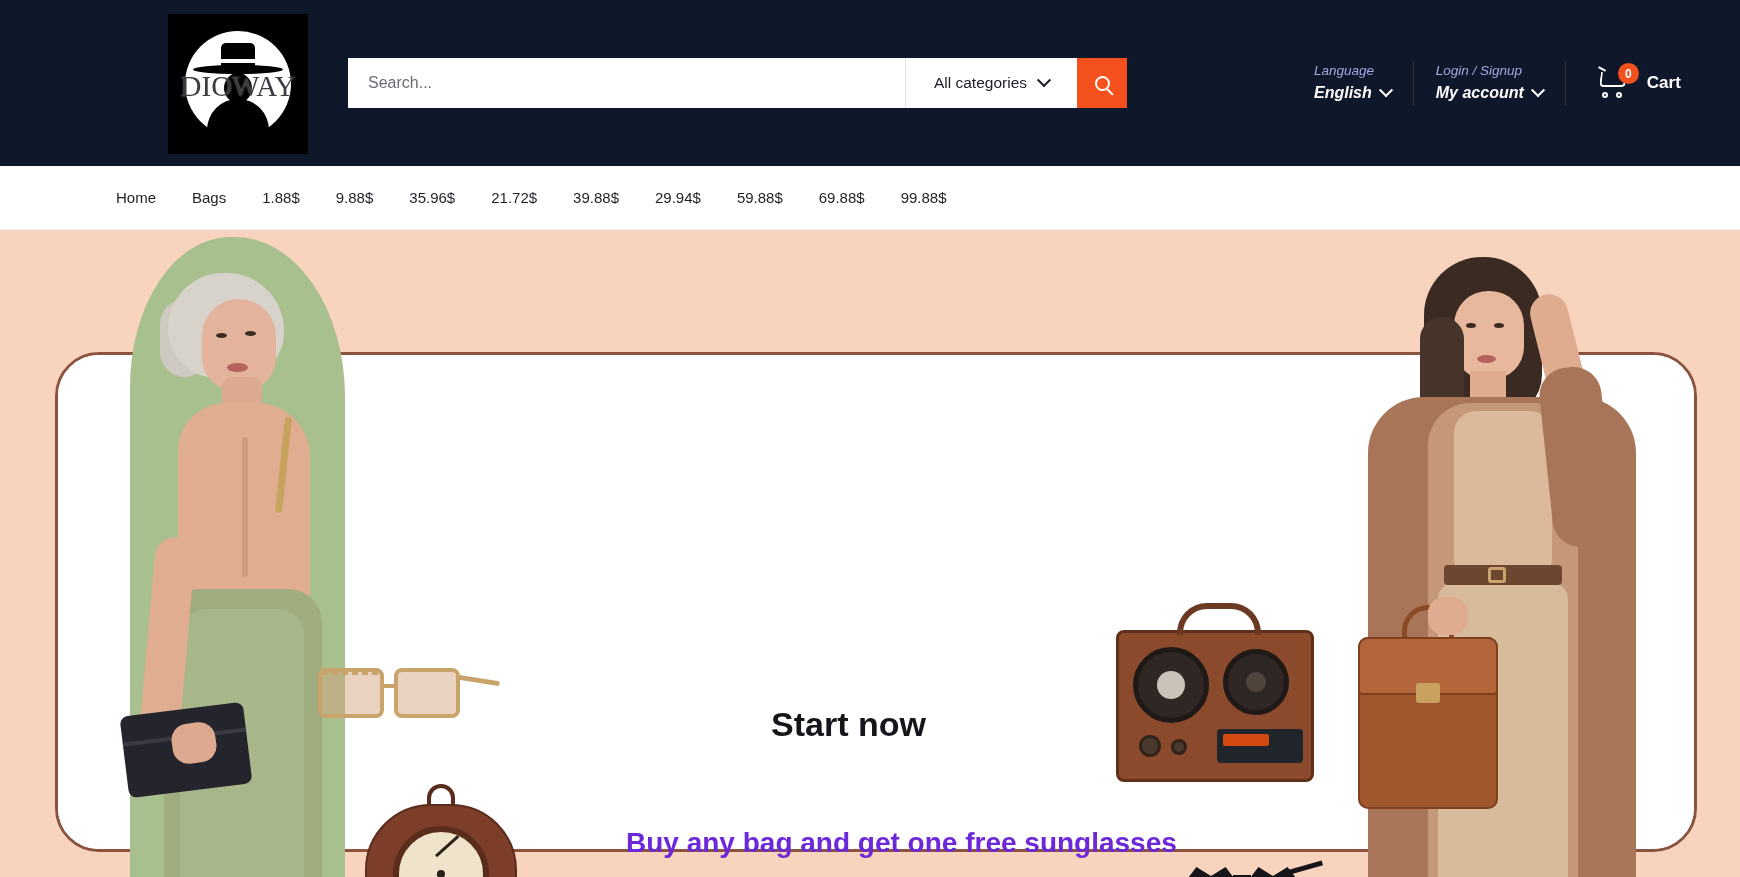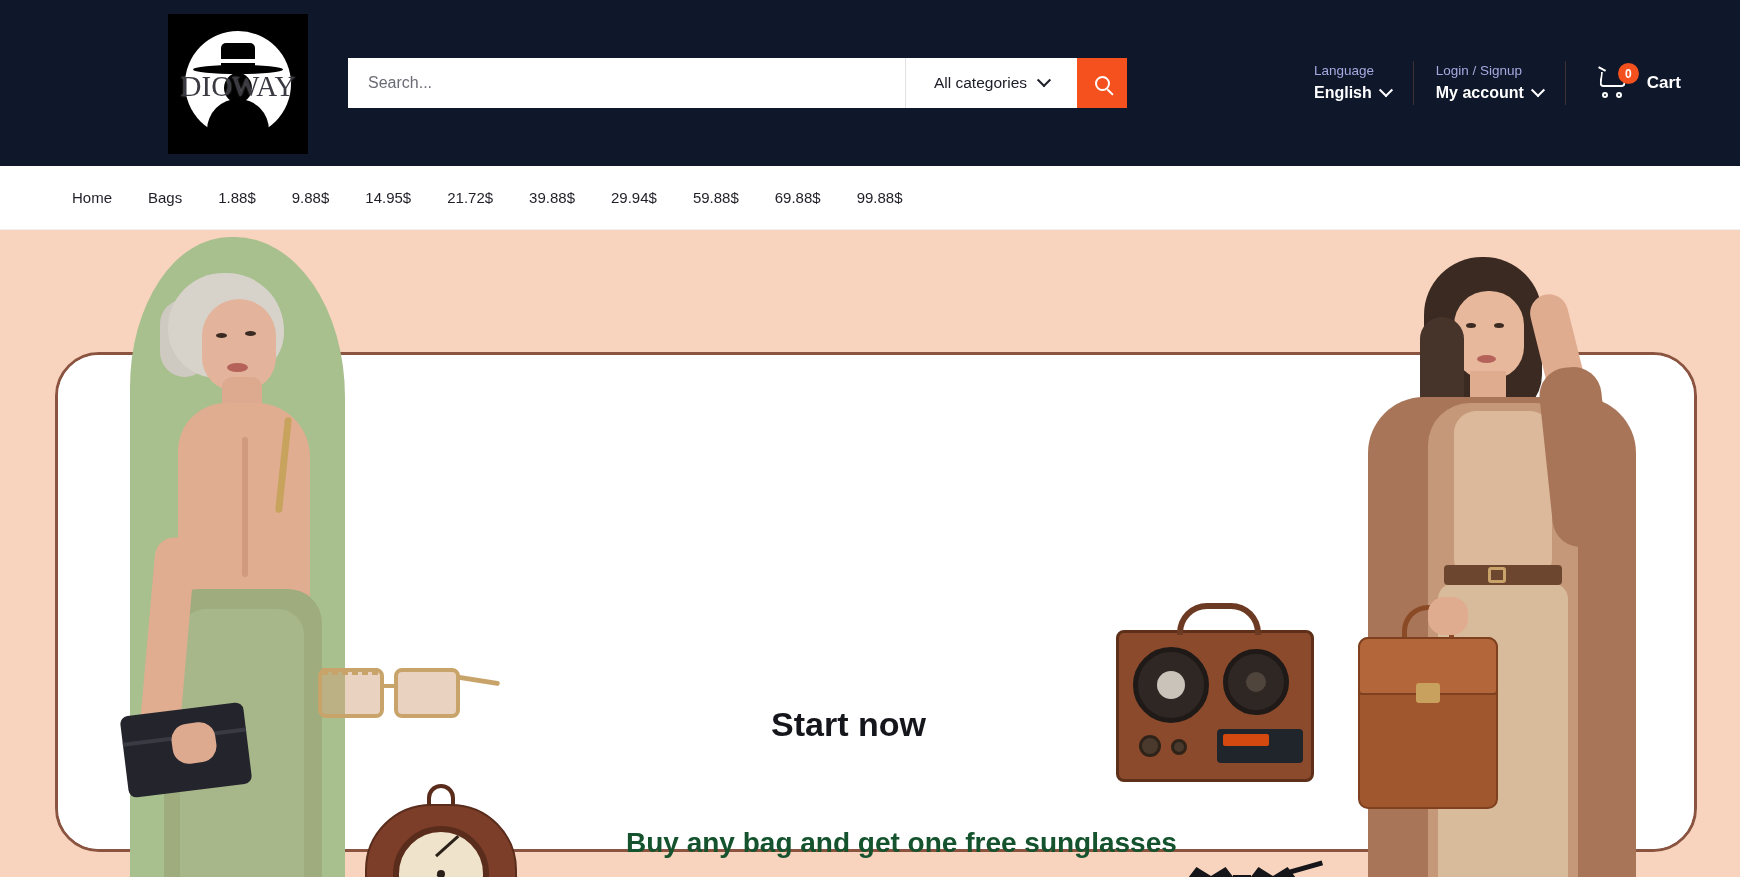--- a/index.html
+++ b/index.html
@@ -154,21 +154,21 @@
   }
 
   
   .util {
     position: absolute;
     left: 1292px; top: 52px;
     display: flex;
     align-items: center;
     height: 62px;
   }
-  .util-block { padding: 0 22px; }
+  .util-block { padding: 0 22px; font-style: italic; }
   .util-top {
     font-size: 13.5px;
     color: #a8a8e0;
     line-height: 20px;
     cursor: pointer;
   }
   .util-bottom {
     font-size: 16px;
     font-weight: 700;
     color: #ffffff;
@@ -235,21 +235,21 @@
     font-weight: 700;
     color: #fff;
   }
 
   
   .menubar {
     height: 64px;
     background: #ffffff;
     display: flex;
     align-items: center;
-    padding-left: 72px;
+    padding-left: 116px;
     gap: 0;
     border-bottom: 1px solid #f0f0f0;
   }
   .menu-item {
     font-size: 15px;
     color: #1f1f28;
     padding: 0 18px;
     cursor: pointer;
     white-space: nowrap;
   }
@@ -293,21 +293,21 @@
     font-size: 34px;
     font-weight: 600;
     color: #15151c;
     white-space: nowrap;
   }
   .hero-tag {
     position: absolute;
     left: 626px; top: 597px;
     font-size: 28px;
     font-weight: 600;
-    color: #14532d;
+    color: #6d28d9;
     white-space: nowrap;
   }
 
   
   .model-left {
     position: absolute;
     left: 130px; bottom: 0;
     width: 215px; height: 640px;
   }
   .ml-outline {
@@ -840,21 +840,21 @@
     </div>
 
   </div>
 </div>
 
 <nav class="menubar">
   <a class="menu-item">Home</a>
   <a class="menu-item">Bags</a>
   <a class="menu-item">1.88$</a>
   <a class="menu-item">9.88$</a>
-  <a class="menu-item">14.95$</a>
+  <a class="menu-item">35.96$</a>
   <a class="menu-item">21.72$</a>
   <a class="menu-item">39.88$</a>
   <a class="menu-item">29.94$</a>
   <a class="menu-item">59.88$</a>
   <a class="menu-item">69.88$</a>
   <a class="menu-item">99.88$</a>
 </nav>
 
 <section class="hero">
 

